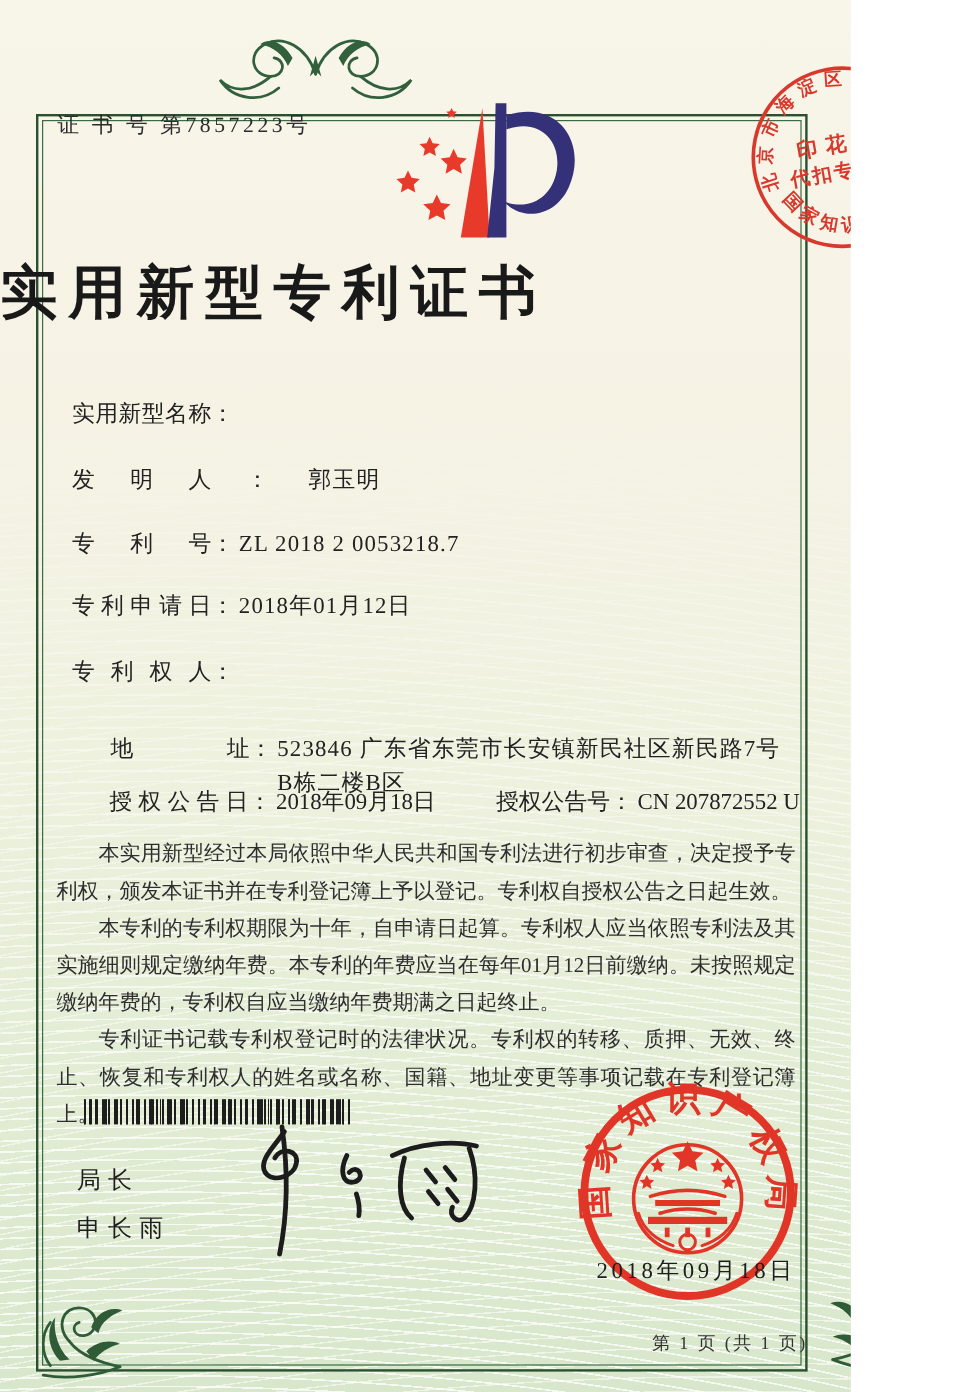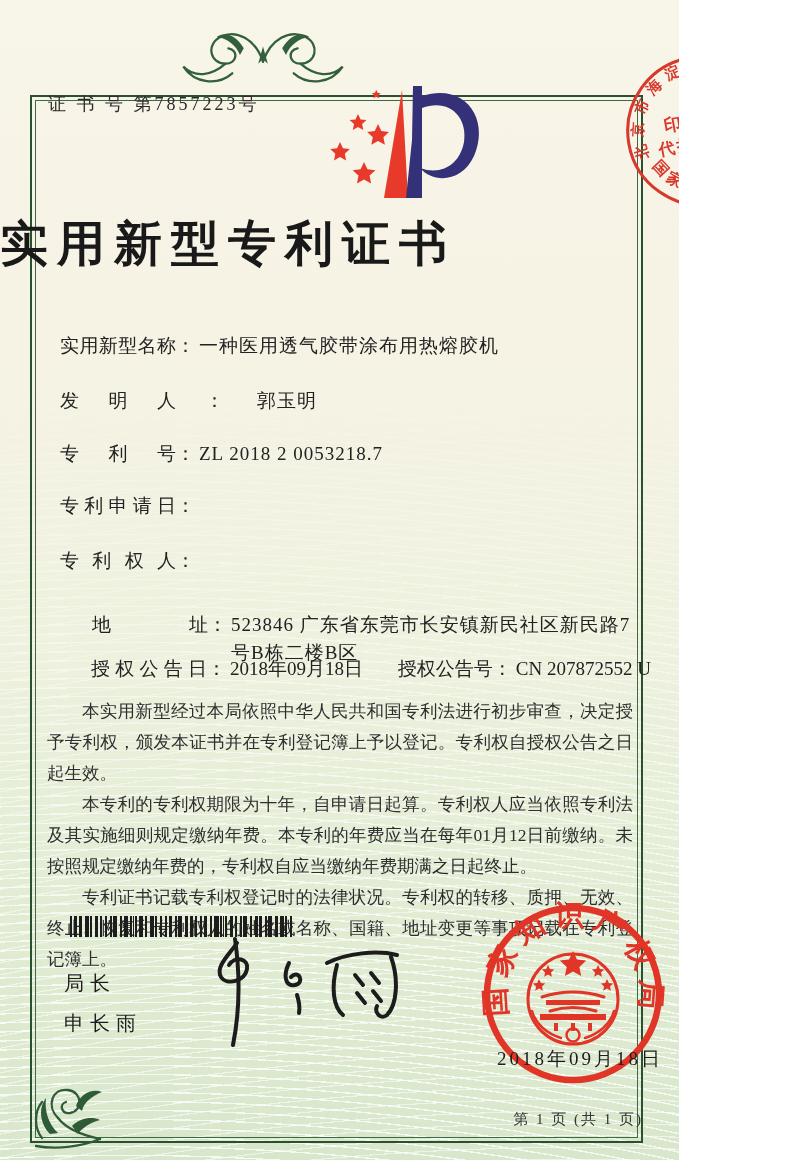--- a/index.html
+++ b/index.html
@@ -1,18 +1,18 @@
 <!DOCTYPE html>
 <html><head>
 <meta charset="utf-8">
 <style>
   html,body{margin:0;padding:0;}
   body{width:800px;height:1160px;font-family:"Liberation Serif","DejaVu Serif",serif;}
-  #page{position:relative;width:648px;height:1160px;overflow:hidden;
-    background:linear-gradient(180deg,#f8f5e9 0%,#f6f3e5 30%,#eef1de 55%,#e3edd5 75%,#d8e7cb 100%);padding-left:31px;}
+  #page{position:relative;width:709px;height:1160px;overflow:hidden;
+    background:linear-gradient(180deg,#f8f5e9 0%,#f6f3e5 30%,#eef1de 55%,#e3edd5 75%,#d8e7cb 100%);}
   
   #waves{position:absolute;inset:0;pointer-events:none;
     background:
       repeating-radial-gradient(circle at 18% 320%, rgba(255,255,255,.75) 0 1.4px, rgba(255,255,255,0) 1.4px 9px),
       repeating-radial-gradient(circle at 85% 340%, rgba(255,255,255,.55) 0 1.2px, rgba(255,255,255,0) 1.2px 12px);
     -webkit-mask-image:linear-gradient(180deg, transparent 0%, transparent 28%, rgba(0,0,0,.55) 55%, #000 85%);
             mask-image:linear-gradient(180deg, transparent 0%, transparent 28%, rgba(0,0,0,.55) 55%, #000 85%);}
   
   #frame{position:absolute;left:30px;top:95px;right:36px;bottom:17px;border:2.5px solid #29512f;}
   #frame-inner{position:absolute;inset:3px;border:1px solid #3a6b42;}
@@ -136,35 +136,35 @@
         <path d="M104 16 C148 2 172 40 156 76 C144 102 116 104 102 88 C124 96 142 84 146 62 C150 36 130 18 104 28 Z"></path>
       </g>
     </svg>
   </div>
 
   <div class="title">实用新型专利证书</div>
 
   <div class="fieldrow" style="top:332px;">
     <span class="flabel">实用新型名称</span>
       <span class="fcolon">：</span>
-    <span class="fvalue">一种医用透气胶带涂布用热熔胶机</span>
   </div>
   <div class="fieldrow" style="top:387px;gap:29px;">
     <span class="flabel">发明人</span>
       <span class="fcolon">：</span>
     <span class="fvalue">郭玉明</span>
   </div>
   <div class="fieldrow" style="top:440px;">
     <span class="flabel">专利号</span>
       <span class="fcolon">：</span>
     <span class="fvalue">ZL 2018 2 0053218.7</span>
   </div>
   <div class="fieldrow" style="top:492px;">
     <span class="flabel">专利申请日</span>
       <span class="fcolon">：</span>
+    <span class="fvalue">2018年01月12日</span>
   </div>
   <div class="fieldrow" style="top:547px;">
     <span class="flabel">专利权人</span>
       <span class="fcolon">：</span>
   </div>
   <div class="fieldrow" style="top:611px;margin-left:32px;">
     <span class="flabel">地址</span>
       <span class="fcolon">：</span>
     <span class="fvalue" style="max-width:566px;">523846 广东省东莞市长安镇新民社区新民路7号B栋二楼B区</span>
   </div>

